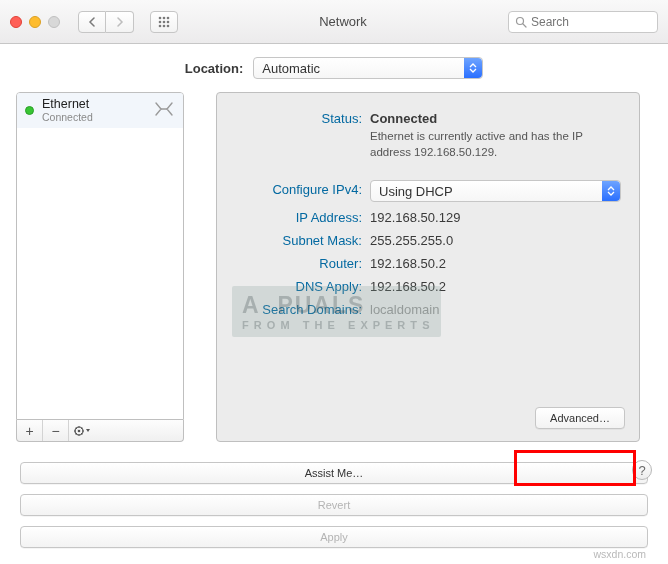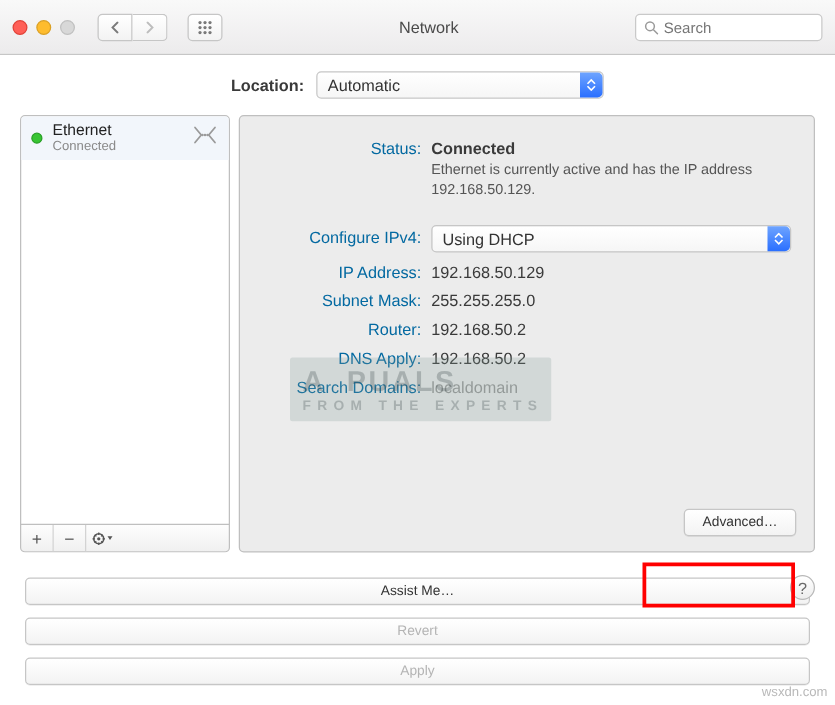--- a/index.html
+++ b/index.html
@@ -44,21 +44,21 @@
     height:22px; min-width:230px; border:1px solid #c6c6c6; border-radius:4px;
     background: linear-gradient(#fff,#f6f6f6); display:flex; align-items:center;
     padding: 0 20px 0 8px; font-size:13px; color:#333; position:relative; cursor:pointer;
   }
   .mac-select .chev { position:absolute; right:0; top:0; bottom:0; width:18px;
     background: linear-gradient(#6ea4ff,#2a6fff); border-radius: 0 4px 4px 0;
     display:flex; flex-direction:column; align-items:center; justify-content:center; gap:0px;}
   .mac-select .chev svg { display:block; }
 
   
-  .main { display:flex; padding: 0 16px 10px 16px; gap:7px; }
+  .main { display:flex; padding: 0 28px 10px 16px; gap:32px; }
 
   .sidebar { width: 168px; }
   .srv-list { height: 328px; border:1px solid #bfbfbf; border-radius:4px 4px 0 0; background:#fff; overflow:hidden;}
   .srv-item { display:flex; align-items:center; padding:5px 8px; gap:8px; background:#f2f6fb;}
   .status-dot { width:9px; height:9px; border-radius:50%; background:#38c533; border:1px solid #2aa028;}
   .srv-text { flex:1; display:flex; flex-direction:column; line-height:1.1;}
   .srv-name { font-size:12.5px; color:#222; }
   .srv-sub { font-size:10.5px; color:#8a8a8a; }
   .srv-conf-icon { color:#8a8a8a; }
   .srv-toolbar { display:flex; border:1px solid #bfbfbf; border-top:none; border-radius:0 0 4px 4px;
@@ -92,21 +92,21 @@
   .help { right:16px; bottom:84px; }
 
   .bottom-row { display:flex; justify-content:flex-start; gap:10px; padding: 10px 20px; flex-direction: column; }
   
   
   .watermark { position:absolute; left:232px; top:286px; opacity:0.45; font-size:11px; color:#566;
     background:rgba(130,155,150,0.55); padding:6px 10px; border-radius:2px; pointer-events:none;
     font-weight:bold; letter-spacing:1px;}
   .watermark .big { font-size:23px; letter-spacing:2px; }
 
-  .credit { position:absolute; right:6px; bottom:4px; font-size:10.5px; color:#b9b9b9; }
+  .credit { position:absolute; right:22px; bottom:4px; font-size:10.5px; color:#b9b9b9; }
 </style>
 </head>
 <body>
 
 <div class="titlebar">
   <div class="traffic">
     <div class="tl red"></div>
     <div class="tl yellow"></div>
     <div class="tl gray"></div>
   </div>

